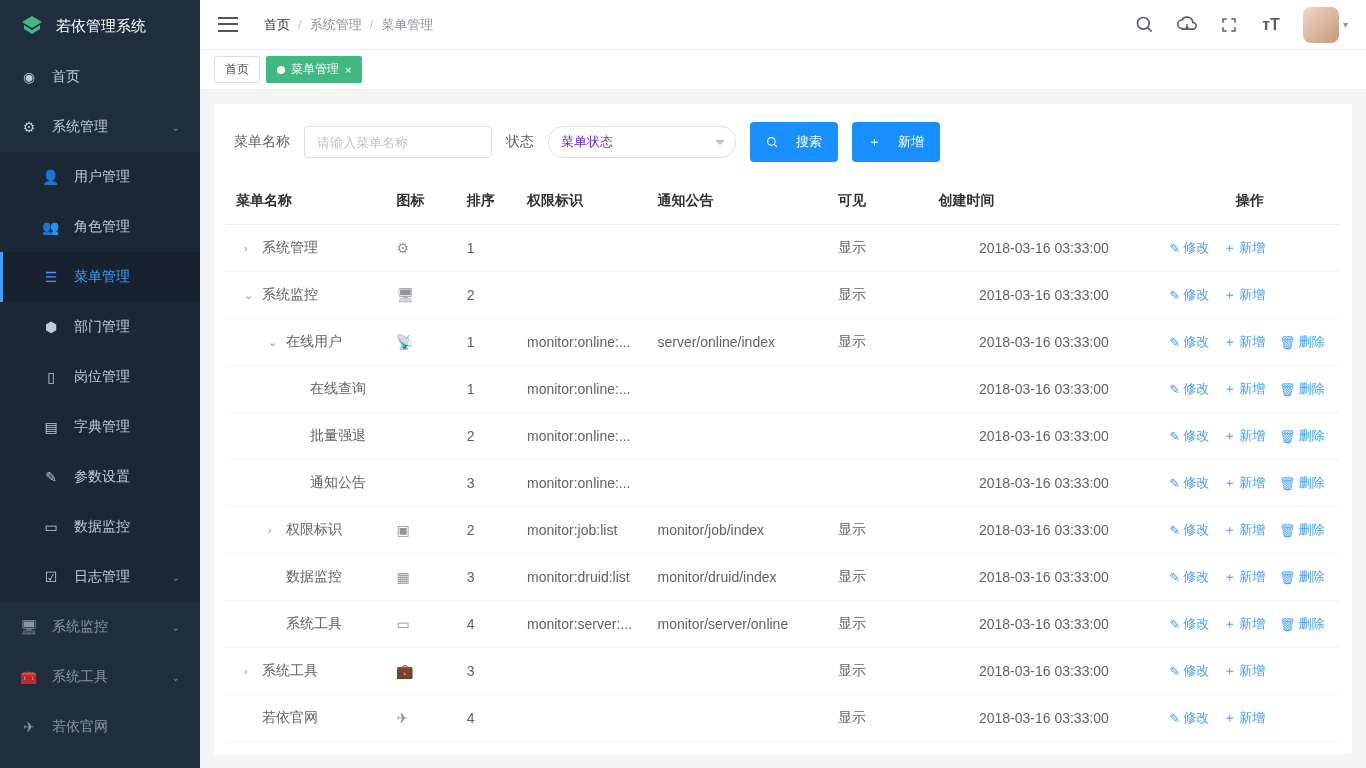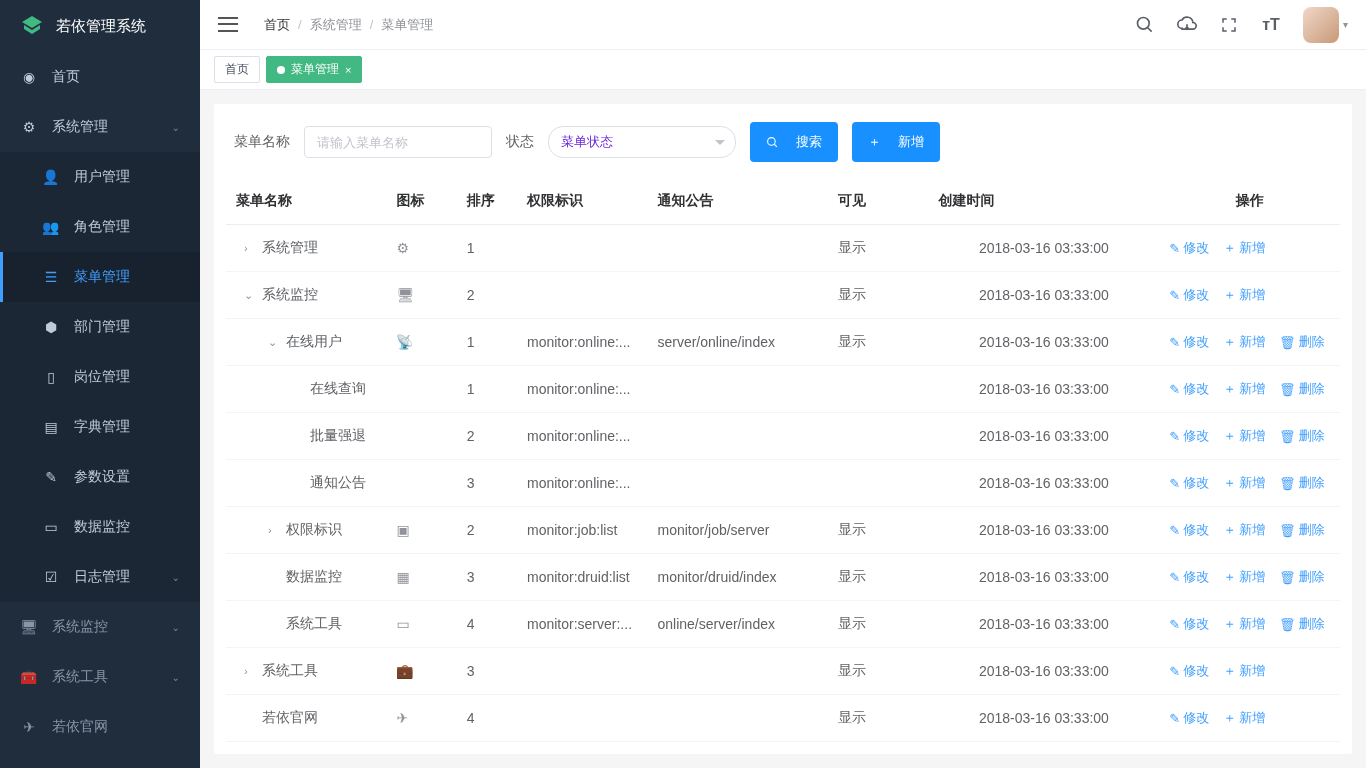--- a/index.html
+++ b/index.html
@@ -343,21 +343,21 @@
             <tr>
               <td class="col-name">
                 <div class="tree-cell" style="padding-left:32px">
                   <span class="tree-exp">›</span>
                   <span>权限标识</span>
                 </div>
               </td>
               <td class="col-icon"><span class="row-icon">▣</span></td>
               <td class="col-sort">2</td>
               <td class="col-perm">monitor:job:list</td>
-              <td class="col-comp">monitor/job/server</td>
+              <td class="col-comp">monitor/job/index</td>
               <td class="col-vis">显示</td>
               <td class="col-time" style="text-align:center">2018-03-16 03:33:00</td>
               <td class="col-op">
                 <div class="op-links">
                   <a><span>✎</span>修改</a>
                   <a><span>＋</span>新增</a>
                   <a><span>🗑</span>删除</a>
                 </div>
               </td>
             </tr>
@@ -385,21 +385,21 @@
             <tr>
               <td class="col-name">
                 <div class="tree-cell" style="padding-left:32px">
                   <span class="tree-exp"></span>
                   <span>系统工具</span>
                 </div>
               </td>
               <td class="col-icon"><span class="row-icon">▭</span></td>
               <td class="col-sort">4</td>
               <td class="col-perm">monitor:server:...</td>
-              <td class="col-comp">online/server/index</td>
+              <td class="col-comp">monitor/server/online</td>
               <td class="col-vis">显示</td>
               <td class="col-time" style="text-align:center">2018-03-16 03:33:00</td>
               <td class="col-op">
                 <div class="op-links">
                   <a><span>✎</span>修改</a>
                   <a><span>＋</span>新增</a>
                   <a><span>🗑</span>删除</a>
                 </div>
               </td>
             </tr>

